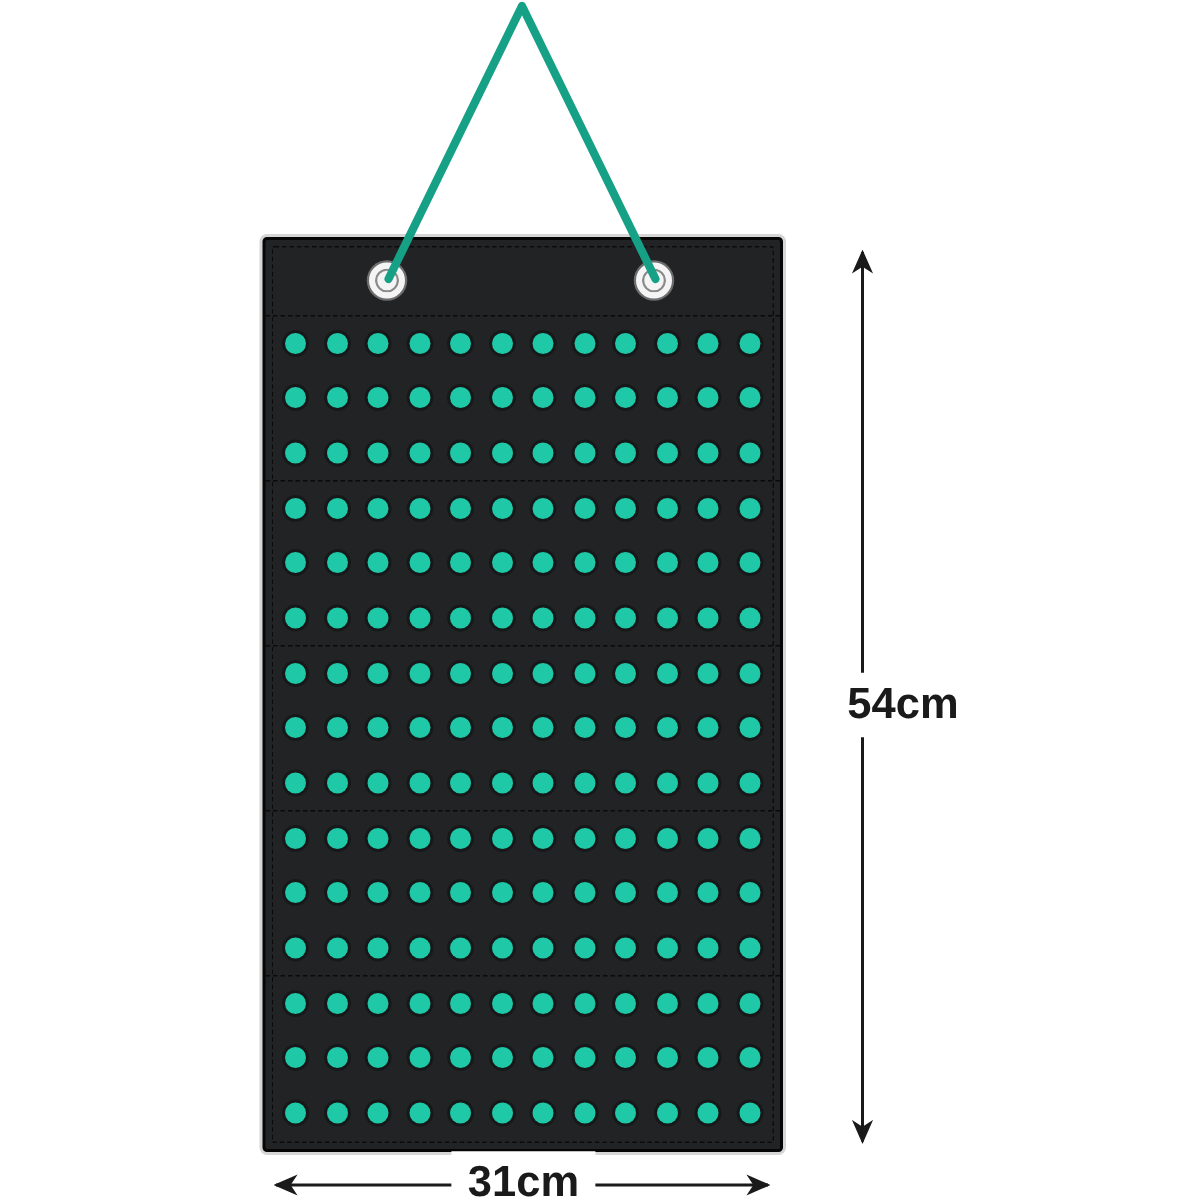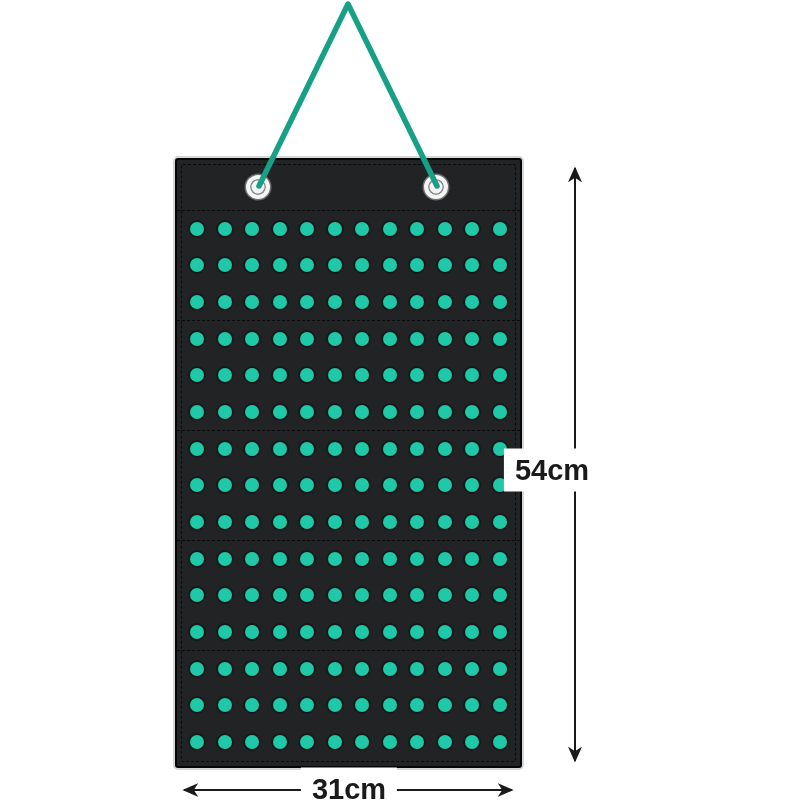--- a/index.html
+++ b/index.html
@@ -89,21 +89,21 @@
     position: absolute;
     transform: translate(-50%, -50%);
     background: var(--background, #ffffff);
     color: var(--dimension, #1a1a1a);
     font-size: 29px;
     font-weight: bold;
     line-height: 1;
     padding: 7px 11px;
     white-space: nowrap;
   }
-  .dim-label.height { left: 552px; top: 470px; }
+  .dim-label.height { left: 602px; top: 470px; }
   .dim-label.width  { left: 349px; top: 789px; }
 </style>
 </head>
 <body style="--background: #ffffff; --panel: #212325; --panel-border: #060606; --stitch: #0a0a0a; --dot: #1fc8a6; --cord: #16a085; --grommet: #f4f4f4; --dimension: #1a1a1a;">
 
 <div class="scene">
 
   <div class="panel">
     <div class="stitch-border"></div>
     <div class="grommet-strip">

